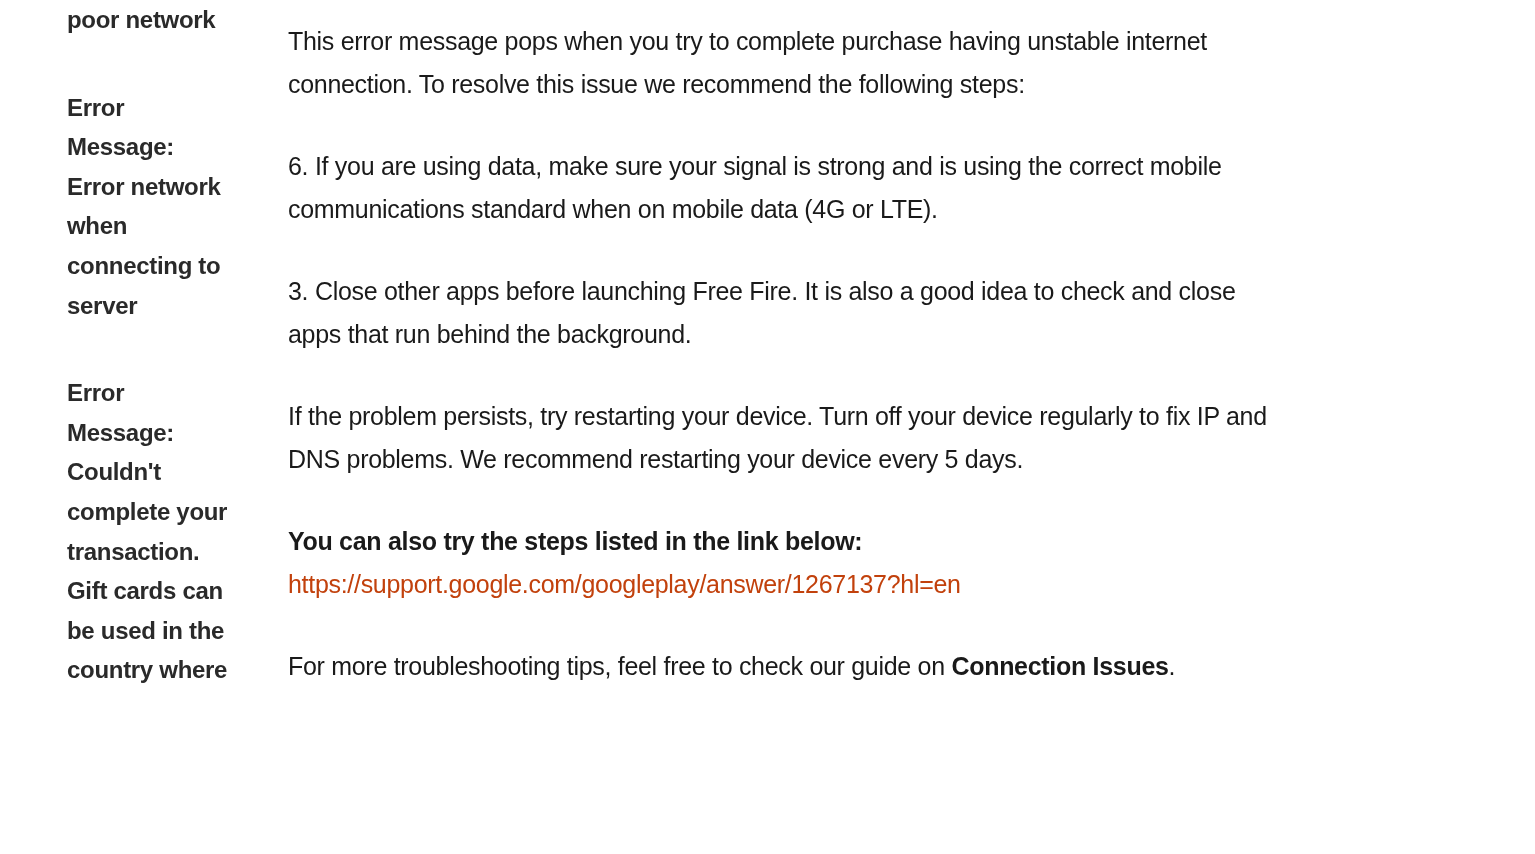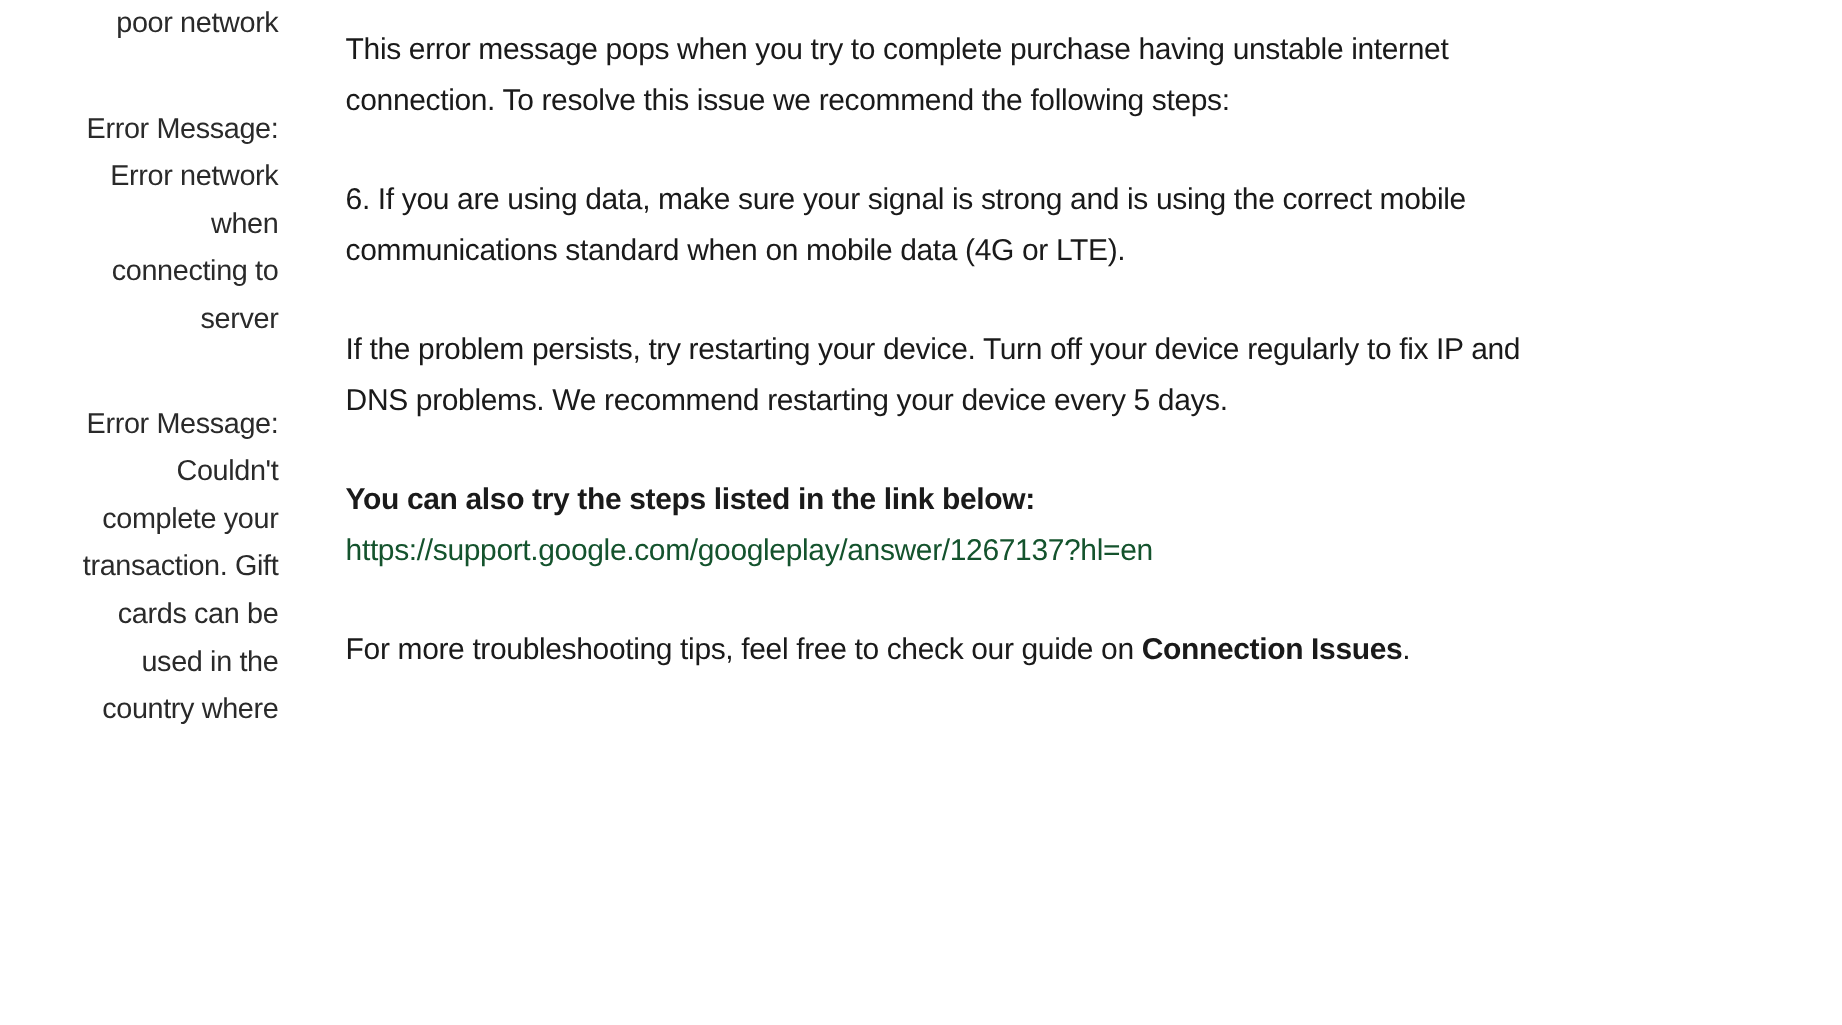--- a/index.html
+++ b/index.html
@@ -23,42 +23,41 @@
       padding: 0 20px 0 67px;
       flex-shrink: 0;
     }
     .sidebar-item {
       display: block;
       font-size: 24px;
       line-height: 1.65;
       color: #2a2a2a;
       margin-bottom: 48px;
       cursor: pointer;
-      font-weight: 400;
+      font-weight: 700;
       letter-spacing: -0.3px;
-      text-align: right;
     }
     .main {
       flex: 1;
       padding: 0 80px 0 36px;
       max-width: 1100px;
     }
     .paragraph {
       font-size: 25px;
       line-height: 1.7;
       color: #1a1a1a;
       margin-bottom: 40px;
       font-weight: 400;
       letter-spacing: -0.3px;
     }
     .bold {
       font-weight: 700;
     }
     .link {
-      color: #14532d;
+      color: #c2410c;
       text-decoration: none;
       cursor: pointer;
     }
     .p-intro { margin-top: 20px; }
     .p-link-group .intro-line { display: block; font-weight: bold; }
   </style>
 </head>
 <body>
 
 <div class="container">
@@ -67,20 +66,21 @@
     <a class="sidebar-item">Error Message: Error network when connecting to server</a>
     <a class="sidebar-item">Error Message: Couldn't complete your transaction. Gift cards can be used in the country where</a>
   </nav>
 
   <main class="main">
     <p class="paragraph p-intro">This error message pops when you try to complete purchase having unstable internet connection. To resolve this issue we recommend the following steps:</p>
 
 
     <p class="paragraph">6. If you are using data, make sure your signal is strong and is using the correct mobile communications standard when on mobile data (4G or LTE).</p>
 
+    <p class="paragraph">3. Close other apps before launching Free Fire. It is also a good idea to check and close apps that run behind the background.</p>
 
     <p class="paragraph">If the problem persists, try restarting your device. Turn off your device regularly to fix IP and DNS problems. We recommend restarting your device every 5 days.</p>
 
     <p class="paragraph p-link-group">
       <span class="intro-line">You can also try the steps listed in the link below:</span>
       <a class="link">https://support.google.com/googleplay/answer/1267137?hl=en</a>
     </p>
 
     <p class="paragraph">
       <span>For more troubleshooting tips, feel free to check our guide on </span><span class="bold">Connection Issues</span><span>.</span>

